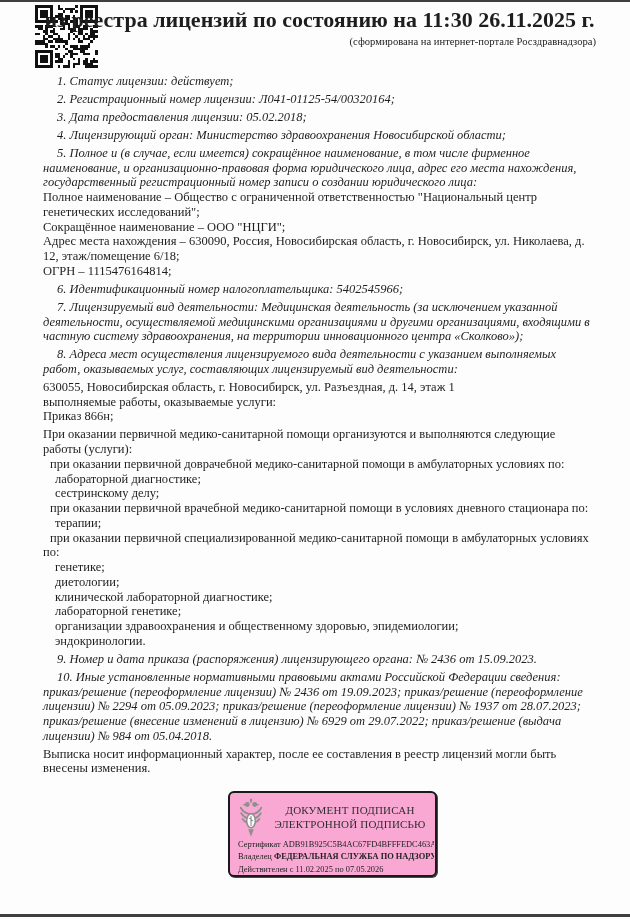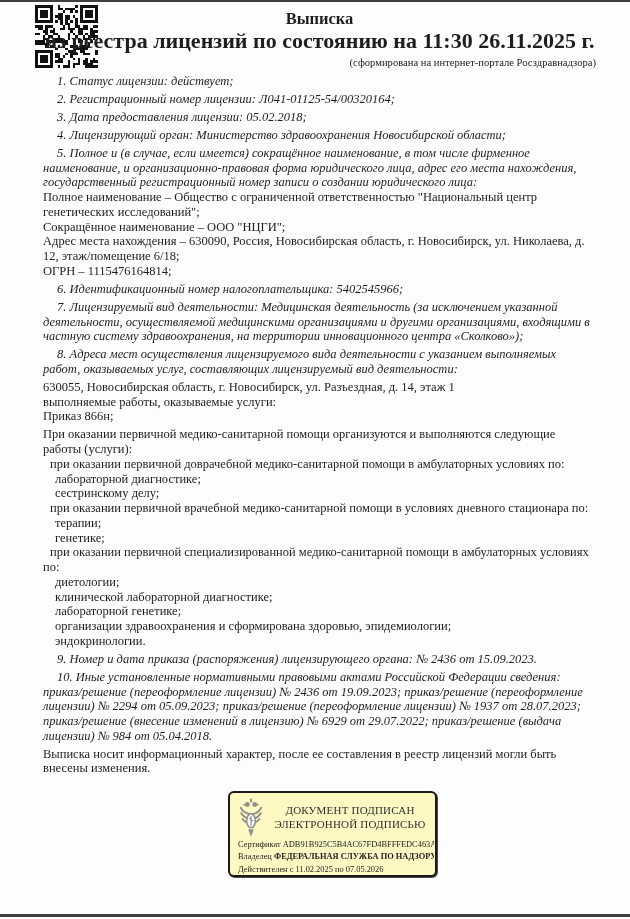--- a/index.html
+++ b/index.html
@@ -23,21 +23,21 @@
   .body-text{position:absolute;left:43px;top:71px;width:553px;
     font-size:12.5px;line-height:14.75px;}
   .para{margin:0;}
   .numbered{text-indent:14px;margin-top:3.2px;font-style:italic;}
   .text-spaced{margin-top:3.2px;}
   .work-group{text-indent:7px;}
   .work-item{text-indent:12px;font-family:Liberation Serif, serif;}
 
   .stamp{
     position:absolute;left:228px;top:791px;width:205px;height:82px;
-    border:2px solid #1a1a1a;border-radius:6px;background:#fef9c3;
+    border:2px solid #1a1a1a;border-radius:6px;background:#f9a8d4;
     box-shadow:1px 1px 0 #4a4a4a;
   }
   .emblem{position:absolute;left:7px;top:5px;width:28px;height:40px;}
   .stamp-title{
     position:absolute;left:38px;right:3px;top:11px;text-align:center;
     font-size:11px;line-height:13.5px;color:#2e2e2e;letter-spacing:.2px;
   }
   .stamp-lines{position:absolute;left:8px;top:46px;right:1px;
     font-size:8.4px;line-height:12.4px;color:#222;}
   .stamp-row{overflow:hidden;white-space:nowrap;}
@@ -349,21 +349,20 @@
         <rect x="15" y="24" width="1" height="1" fill="#111"></rect>
         <rect x="20" y="24" width="1" height="1" fill="#111"></rect>
         <rect x="21" y="24" width="1" height="1" fill="#111"></rect>
         <rect x="22" y="24" width="1" height="1" fill="#111"></rect>
         <rect x="23" y="24" width="1" height="1" fill="#111"></rect>
         <rect x="24" y="24" width="1" height="1" fill="#111"></rect>
       </svg>
   </div>
 
   <div class="header">
-    <div class="doc-title">Выписка</div>
     <div class="doc-subtitle">из реестра лицензий по состоянию на 11:30 26.11.2025 г.</div>
     <div class="doc-note">(сформирована на интернет-портале Росздравнадзора)</div>
   </div>
 
   <div class="body-text" id="body-container">
       <p class="para numbered">1. Статус лицензии: действует;</p>
       <p class="para numbered">2. Регистрационный номер лицензии: Л041-01125-54/00320164;</p>
       <p class="para numbered">3. Дата предоставления лицензии: 05.02.2018;</p>
       <p class="para numbered">4. Лицензирующий орган: Министерство здравоохранения Новосибирской области;</p>
       <p class="para numbered">5. Полное и (в случае, если имеется) сокращённое наименование, в том числе фирменное наименование, и организационно-правовая форма юридического лица, адрес его места нахождения, государственный регистрационный номер записи о создании юридического лица:</p>
@@ -376,26 +375,26 @@
       <p class="para numbered">8. Адреса мест осуществления лицензируемого вида деятельности с указанием выполняемых работ, оказываемых услуг, составляющих лицензируемый вид деятельности:</p>
       <p class="para text-spaced">630055, Новосибирская область, г. Новосибирск, ул. Разъездная, д. 14, этаж 1</p>
       <p class="para text">выполняемые работы, оказываемые услуги:</p>
       <p class="para text">Приказ 866н;</p>
       <p class="para text-spaced">При оказании первичной медико-санитарной помощи организуются и выполняются следующие работы (услуги):</p>
       <p class="para work-group">при оказании первичной доврачебной медико-санитарной помощи в амбулаторных условиях по:</p>
       <p class="para work-item">лабораторной диагностике;</p>
       <p class="para work-item">сестринскому делу;</p>
       <p class="para work-group">при оказании первичной врачебной медико-санитарной помощи в условиях дневного стационара по:</p>
       <p class="para work-item">терапии;</p>
+      <p class="para work-group">при оказании первичной специализированной медико-санитарной помощи в амбулаторных условиях по:</p>
       <p class="para work-item">генетике;</p>
-      <p class="para work-group">при оказании первичной специализированной медико-санитарной помощи в амбулаторных условиях по:</p>
       <p class="para work-item">диетологии;</p>
       <p class="para work-item">клинической лабораторной диагностике;</p>
       <p class="para work-item">лабораторной генетике;</p>
-      <p class="para work-item">организации здравоохранения и сформирована здоровью, эпидемиологии;</p>
+      <p class="para work-item">организации здравоохранения и общественному здоровью, эпидемиологии;</p>
       <p class="para work-item">эндокринологии.</p>
       <p class="para numbered">9. Номер и дата приказа (распоряжения) лицензирующего органа: № 2436 от 15.09.2023.</p>
       <p class="para numbered">10. Иные установленные нормативными правовыми актами Российской Федерации сведения: приказ/решение (переоформление лицензии) № 2436 от 19.09.2023; приказ/решение (переоформление лицензии) № 2294 от 05.09.2023; приказ/решение (переоформление лицензии) № 1937 от 28.07.2023; приказ/решение (внесение изменений в лицензию) № 6929 от 29.07.2022; приказ/решение (выдача лицензии) № 984 от 05.04.2018.</p>
       <p class="para text-spaced">Выписка носит информационный характер, после ее составления в реестр лицензий могли быть внесены изменения.</p>
     </div>
 
   <div class="stamp">
     <svg class="emblem" viewBox="0 0 30 42" xmlns="http://www.w3.org/2000/svg">
       <g fill="none" stroke="#8f8f8f" stroke-width="2" stroke-linecap="round">
         <path d="M4 10 C9 19,21 19,26 10"></path>

